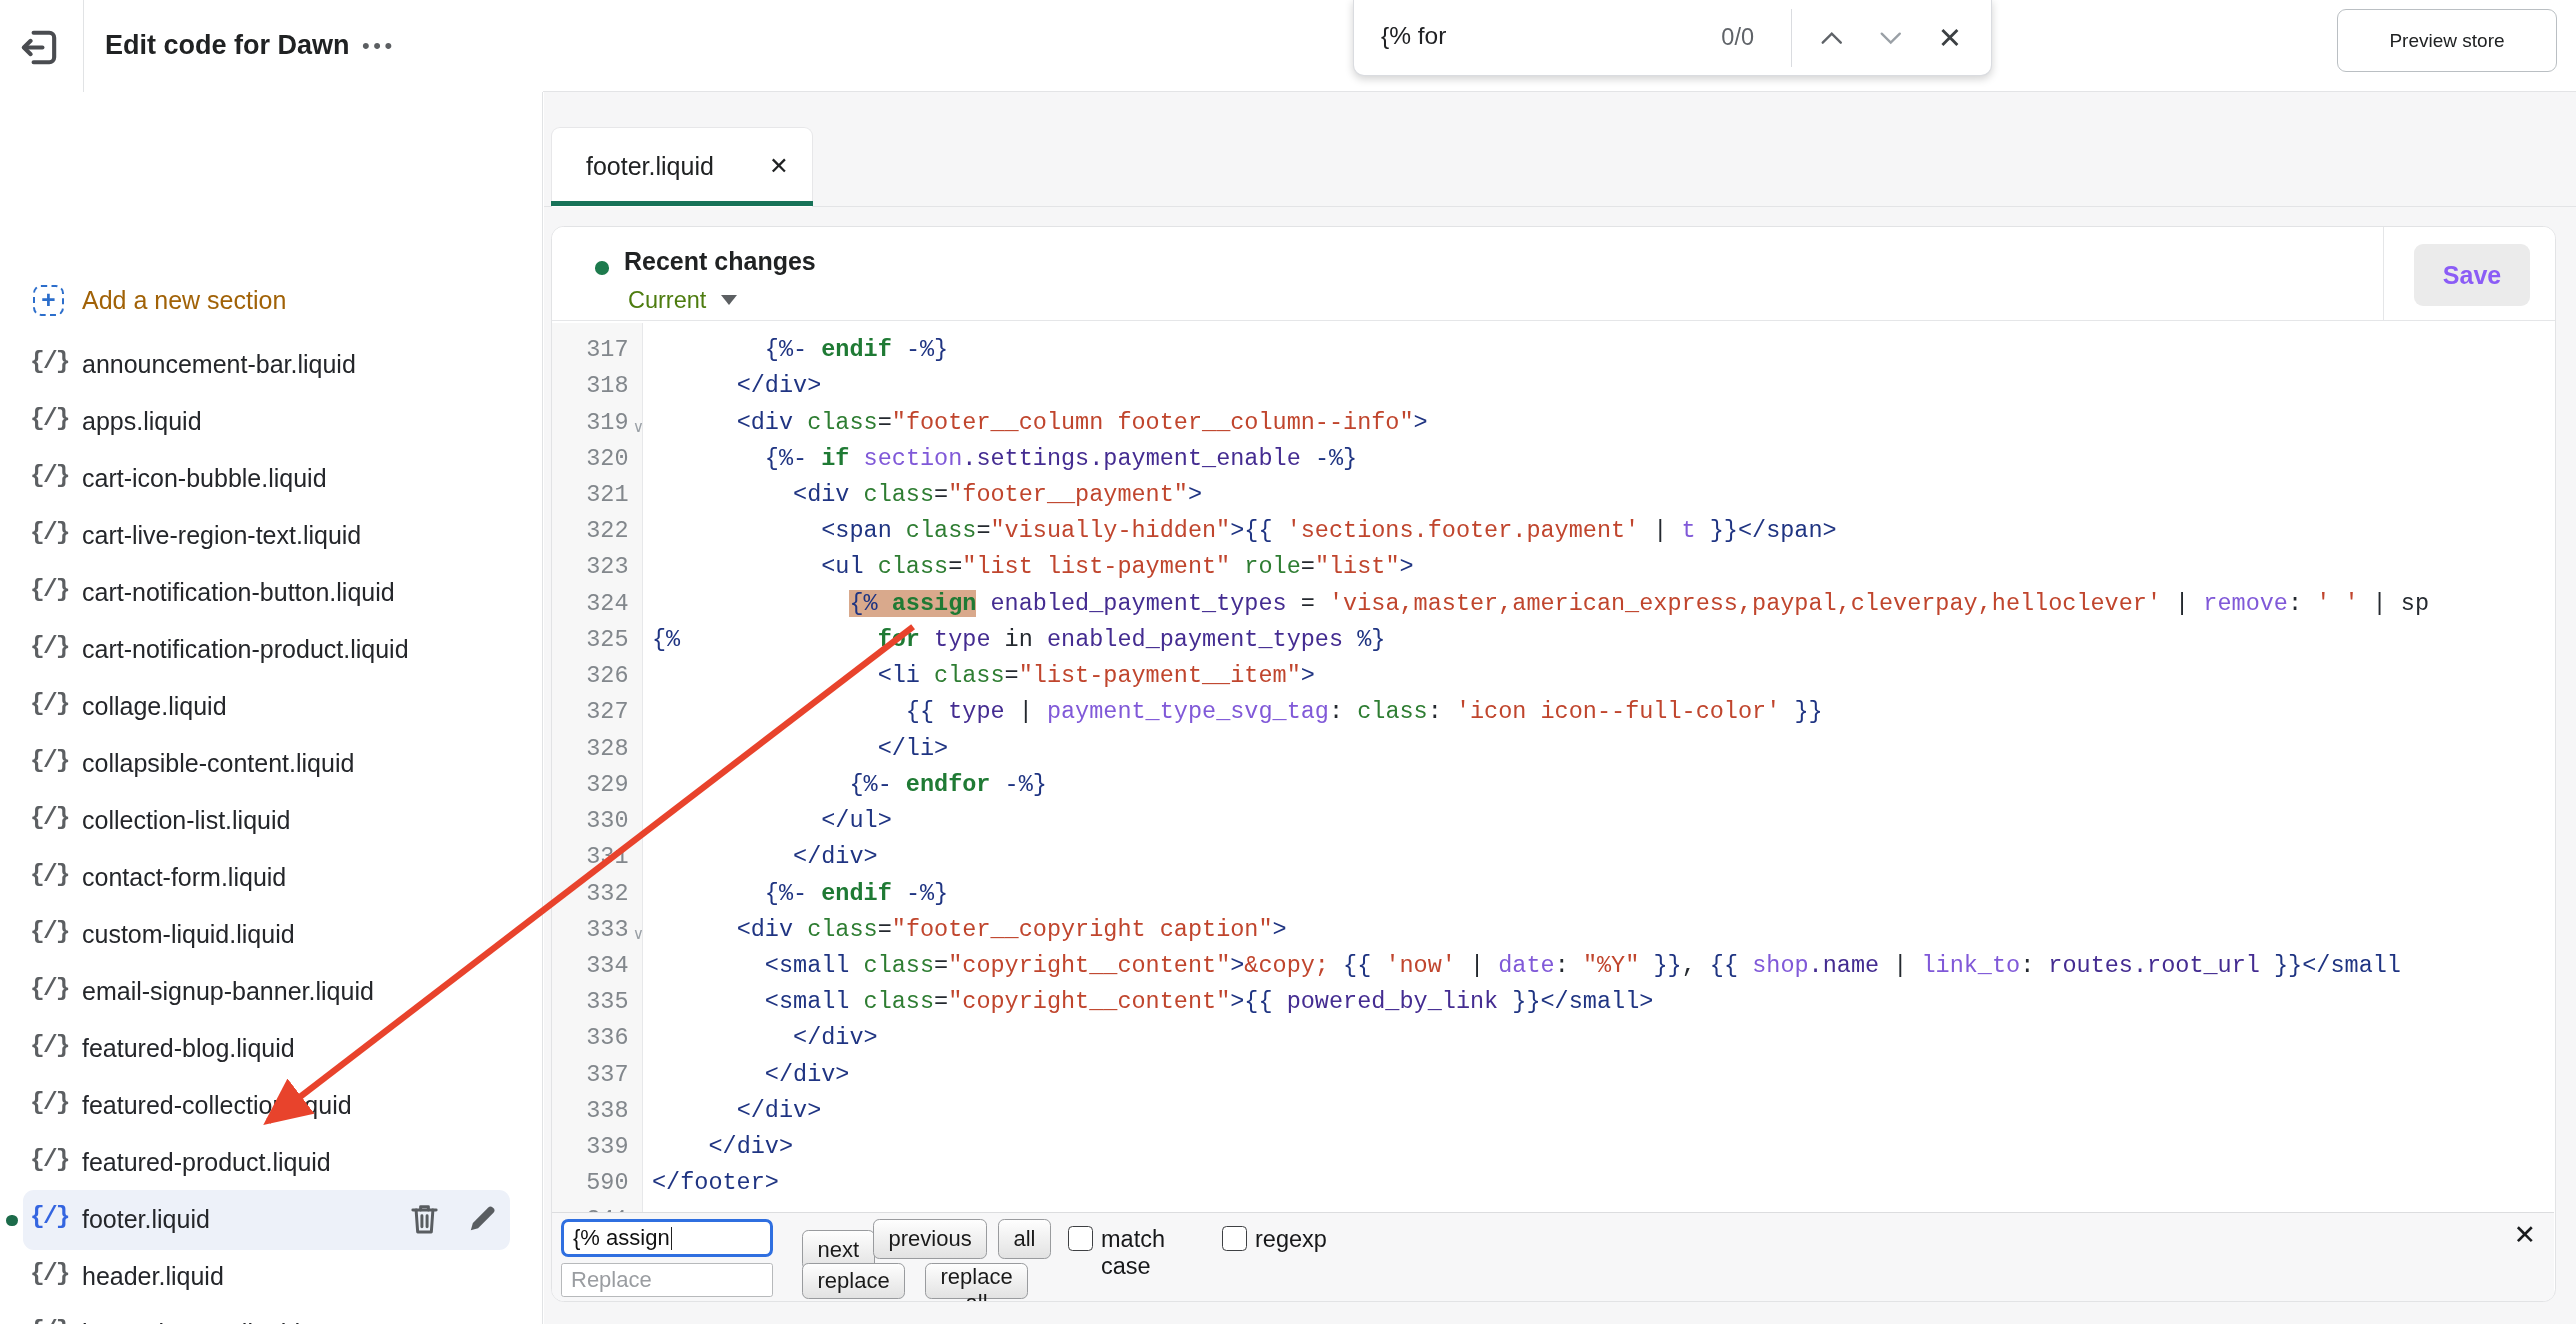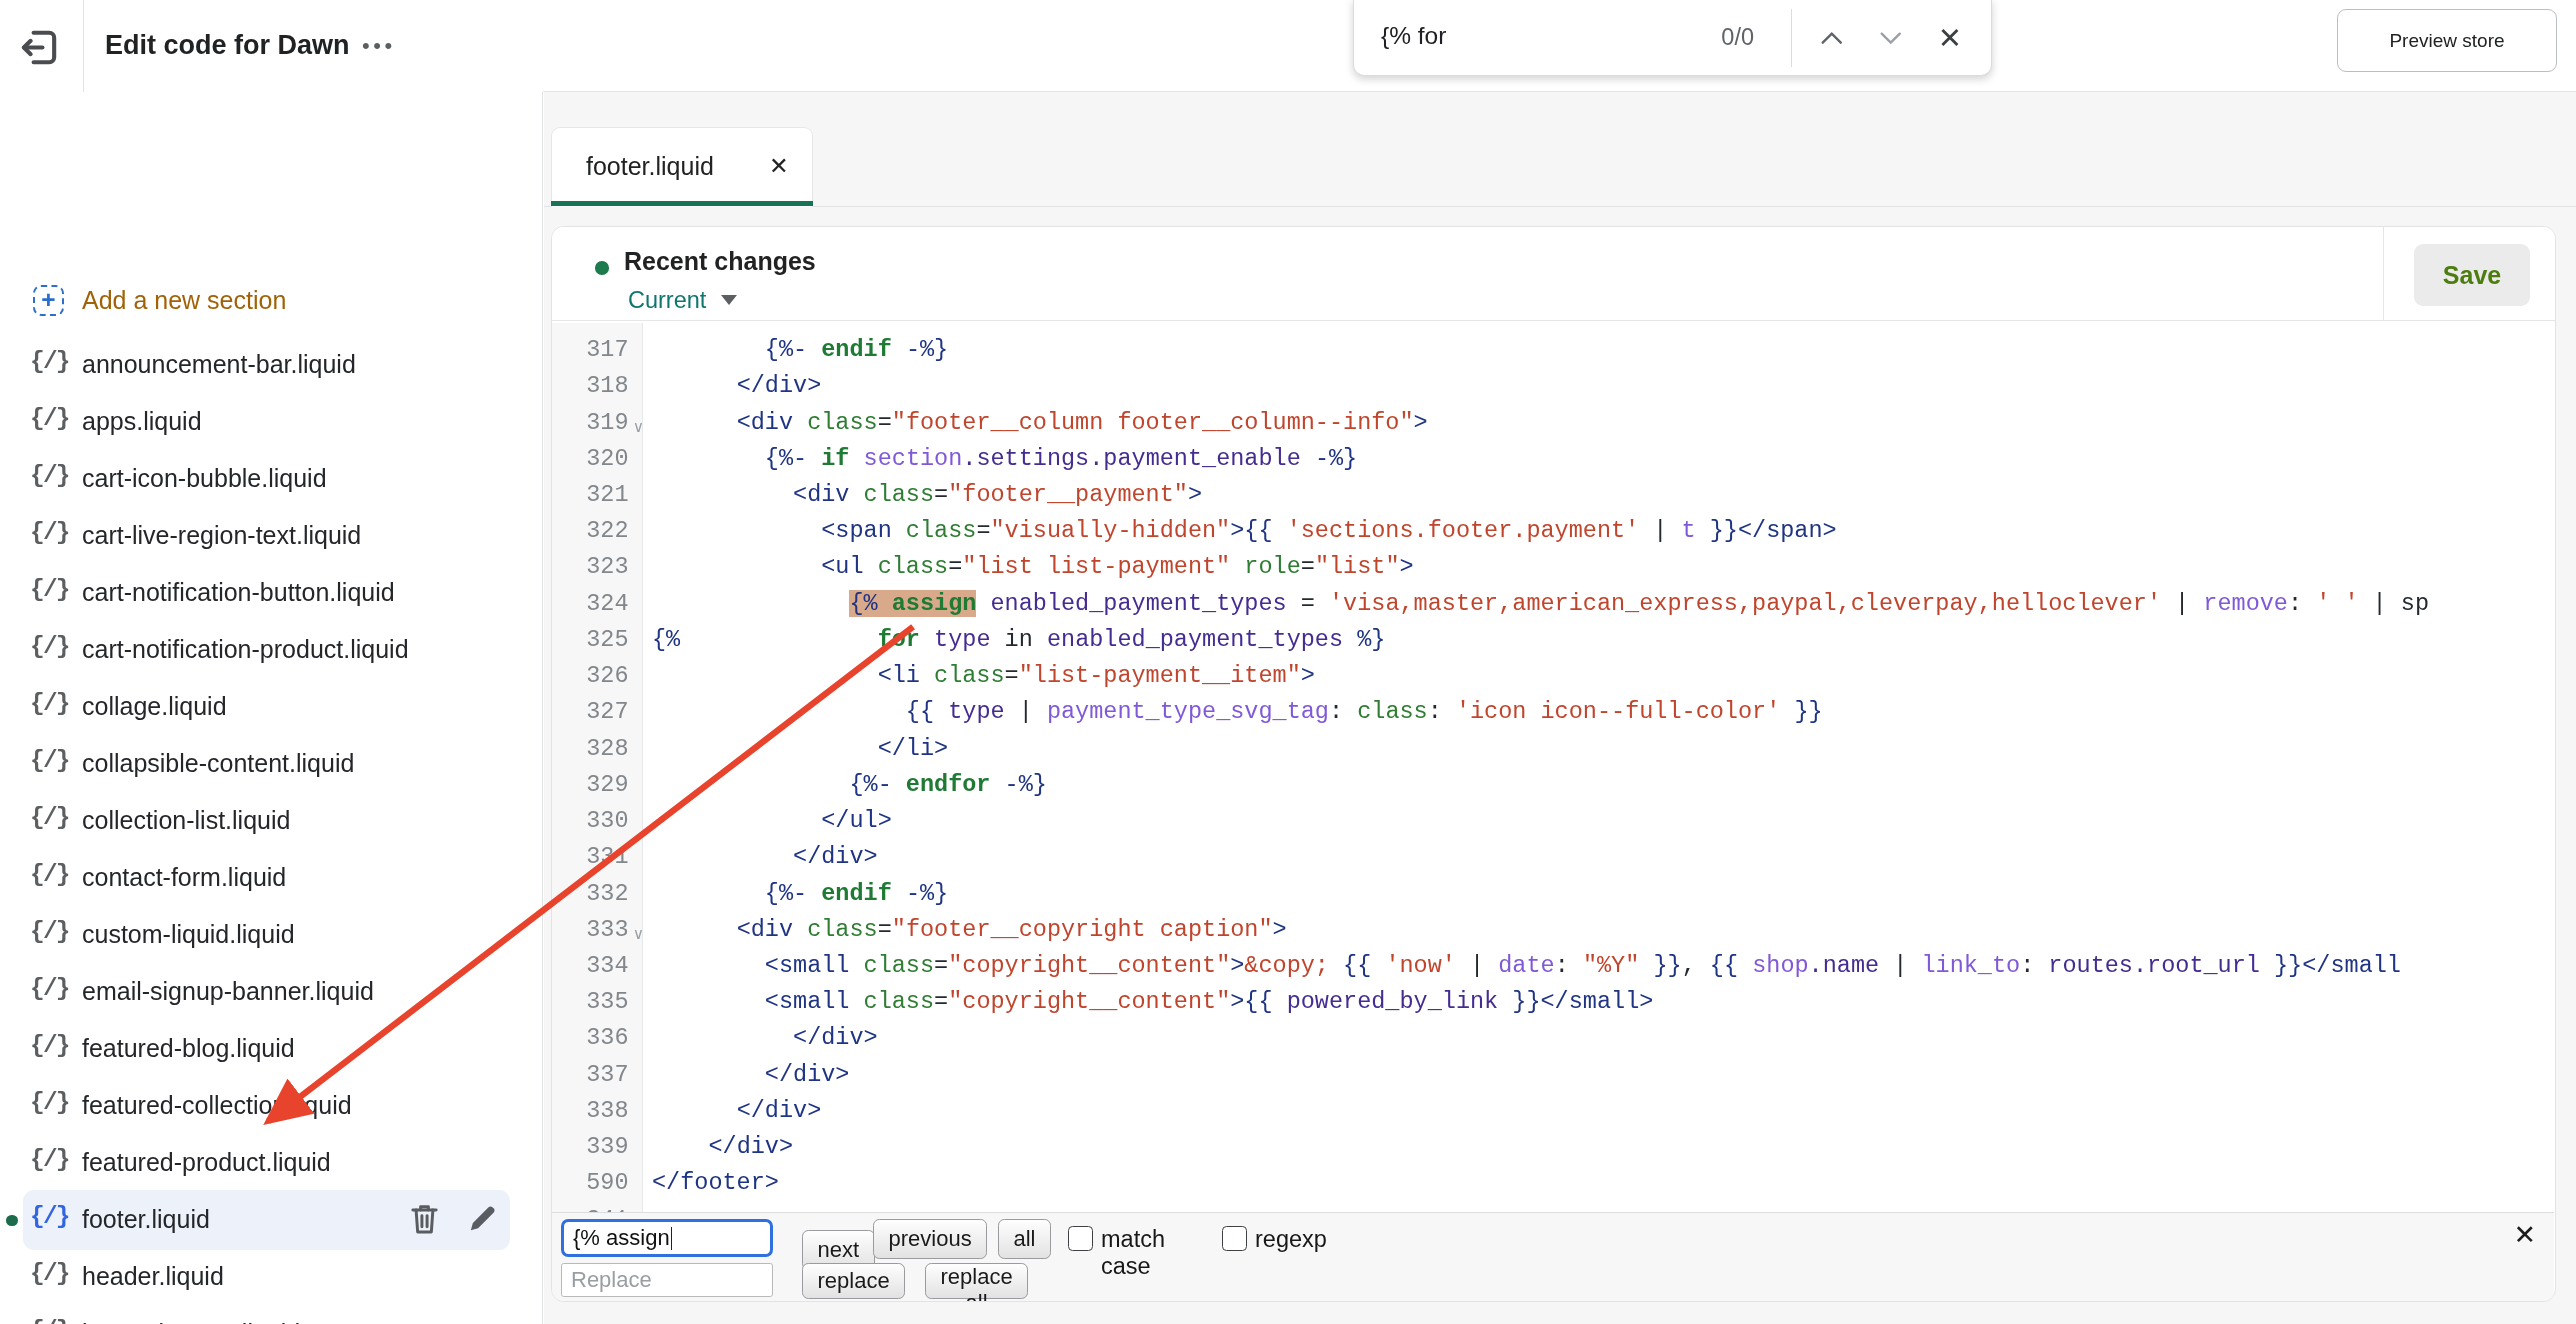--- a/index.html
+++ b/index.html
@@ -60,26 +60,26 @@
   .tab-label { position:absolute; left:34px; top:23.5px; font-size:25px; color:#202223; }
   .tab-close { position:absolute; left:217px; top:23.5px; font-size:23.5px; color:#202223; cursor:pointer; }
   .tab-underline { position:absolute; left:551px; top:201px; width:262px; height:5.4px; background:#177258; }
 
   
   .panel { position:absolute; left:551px; top:226px; width:2005px; height:1076px; background:#fff;
     border:1.8px solid #e2e3e5; border-radius:12.7px; overflow:hidden; }
   .panel-header { position:absolute; left:0; top:0; width:100%; height:94px; background:#fff; border-bottom:0.9px solid #e5e6e8; }
   .rc-dot { position:absolute; left:43px; top:34px; width:13.6px; height:13.6px; border-radius:50%; background:#1d7a4d; }
   .rc-title { position:absolute; left:72px; top:20px; font-size:25px; font-weight:600; color:#202223; }
-  .version-picker { position:absolute; left:76px; top:60px; font-size:23.5px; color:#0f766e; cursor:pointer; }
+  .version-picker { position:absolute; left:76px; top:60px; font-size:23.5px; color:#4d7c0f; cursor:pointer; }
   .version-caret { display:inline-block; margin-left:14.5px; width:0; height:0;
     border-left:8.2px solid transparent; border-right:8.2px solid transparent; border-top:10px solid #5c5f62; vertical-align:2.7px; }
   .header-divider { position:absolute; left:1831px; top:0; width:0.9px; height:94px; background:#e5e6e8; }
   .save-btn { position:absolute; left:1862px; top:17px; width:116px; height:62px; background:#ebebeb;
-    border:none; border-radius:9px; font-size:25px; font-weight:600; color:#4d7c0f;
+    border:none; border-radius:9px; font-size:25px; font-weight:600; color:#8b5cf6;
     display:flex; align-items:center; justify-content:center; cursor:pointer; }
 
   
   .code-area { position:absolute; left:0; top:96px; width:2002px; height:889px; overflow:hidden; background:#fff; }
   .gutter-bg { position:absolute; left:0; top:0; width:91px; height:100%; background:#f7f7f7; border-right:0.9px solid #e7e8ea; }
   .code-row { position:absolute; left:0; width:100%; height:36px; }
   .gutter-cell { position:absolute; left:0; top:0; width:91px; height:36px; padding-right:14.5px; text-align:right;
     font-family:"Liberation Mono", monospace; font-size:23.5px; line-height:36px; color:#82878c; }
   .fold { position:absolute; right:-0.9px; top:3.6px; font-size:15.4px; color:#9aa0a6; font-family:"Liberation Sans",sans-serif; }
   .line-text { position:absolute; left:100px; right:1.8px; top:0; height:36px; white-space:pre; overflow:hidden;

